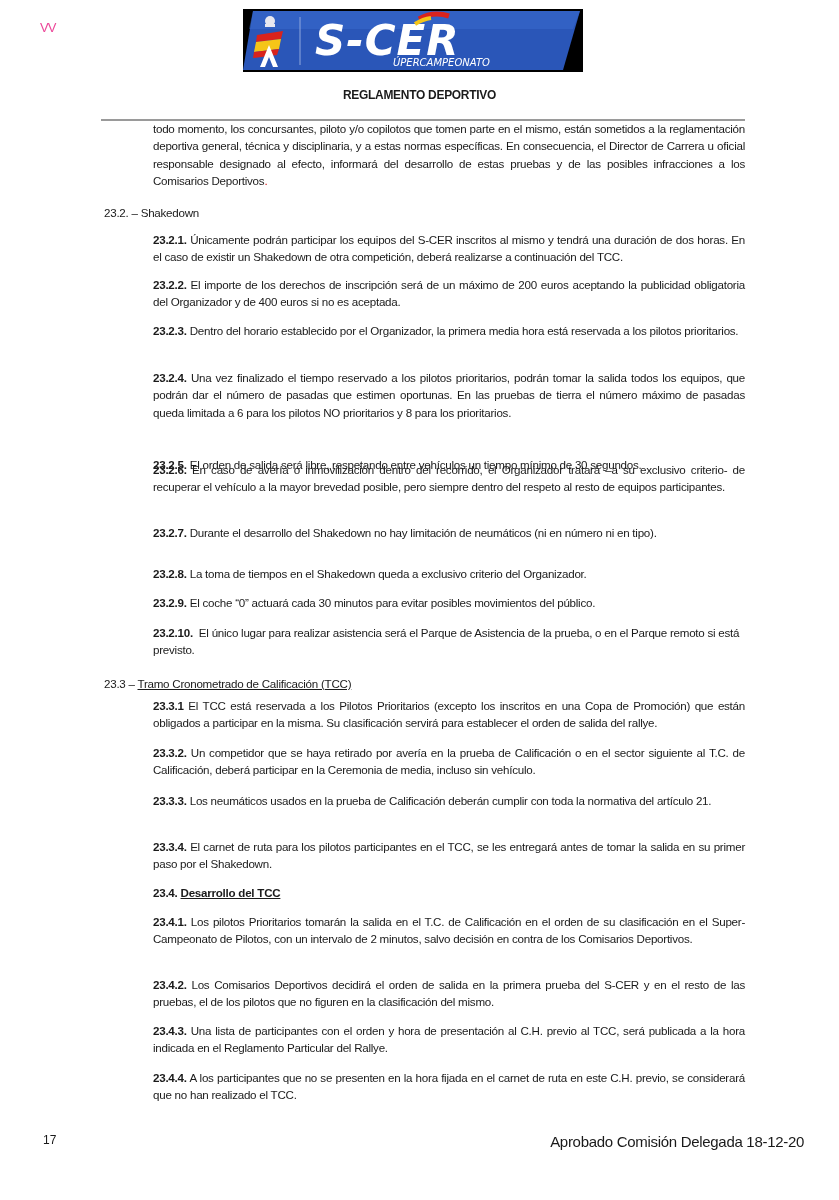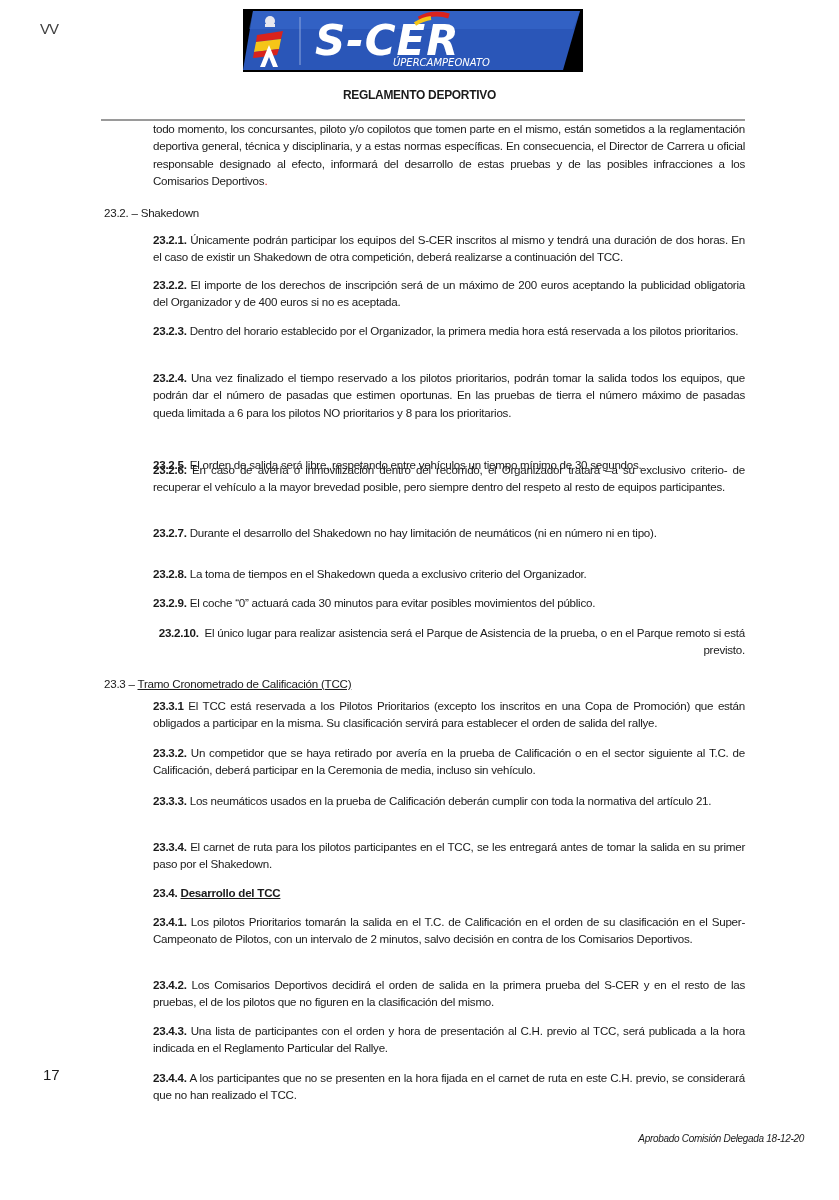--- a/index.html
+++ b/index.html
@@ -1,21 +1,21 @@
 <!DOCTYPE html>
 <html><head>
 <meta charset="utf-8">
 <style>
   html, body { margin: 0; padding: 0; background: #ffffff; }
   body {
     width: 839px; height: 1200px; position: relative; overflow: hidden;
     font-family: "Liberation Sans", sans-serif; color: #1a1a1a;
   }
   .hdr-code {
-    position: absolute; left: 40px; top: 20px; font-size: 15px; color: #404040;
+    position: absolute; left: 40px; top: 20px; font-size: 13px; color: #ec4899;
     letter-spacing: -1px;
   }
   .logo {
     position: absolute; left: 243px; top: 9px; width: 340px; height: 70px;
   }
   .doc-title {
     position: absolute; left: 0; width: 839px; top: 87px; text-align: center;
     font-size: 13px; font-weight: bold; letter-spacing: -0.3px; transform: scaleX(0.92);
   }
   .rule {
@@ -28,24 +28,24 @@
   }
   .p {
     position: absolute; text-align: justify; letter-spacing: -0.25px;
   }
   .p.ind { left: 153px; width: 592px; }
   .p.sec { left: 104px; width: 640px; font-weight: normal; }
   .num { font-weight: bold; }
   .u { text-decoration: underline; }
   .red { color: #d01010; }
   .footer-left {
-    position: absolute; left: 43px; top: 1066px; font-size: 15px;
+    position: absolute; left: 43px; top: 1133px; font-size: 12px;
   }
   .footer-right {
-    position: absolute; right: 35px; top: 1133px; font-size: 10px; letter-spacing: -0.3px; font-style: italic;
+    position: absolute; right: 35px; top: 1133px; font-size: 15px; letter-spacing: -0.3px;
   }
 </style>
 </head>
 <body>
 
 <div class="hdr-code">VV</div>
 
 <div class="logo">
   <svg width="340" height="63" viewBox="0 0 340 63">
     <rect x="0" y="0" width="340" height="63" fill="#000000"></rect>
@@ -88,21 +88,21 @@
   <div class="p ind" style="top:456px"><span class="num">23.2.5.</span><span> El orden de salida será libre, respetando entre vehículos un tiempo mínimo de 30 segundos.</span></div>
 
   <div class="p ind" style="top:461px"><span class="num">23.2.6.</span><span> En caso de avería o inmovilización dentro del recorrido, el Organizador tratará –a su exclusivo criterio- de recuperar el vehículo a la mayor brevedad posible, pero siempre dentro del respeto al resto de equipos participantes.</span></div>
 
   <div class="p ind" style="top:524px"><span class="num">23.2.7.</span><span> Durante el desarrollo del Shakedown no hay limitación de neumáticos (ni en número ni en tipo).</span></div>
 
   <div class="p ind" style="top:565px"><span class="num">23.2.8.</span><span> La toma de tiempos en el Shakedown queda a exclusivo criterio del Organizador.</span></div>
 
   <div class="p ind" style="top:594px"><span class="num">23.2.9.</span><span> El coche “0” actuará cada 30 minutos para evitar posibles movimientos del público.</span></div>
 
-  <div class="p ind" style="top:624px; text-align:right"><span class="num">23.2.10.</span><span style="white-space:pre-wrap">  El único lugar para realizar asistencia será el Parque de Asistencia de la prueba, o en el Parque remoto si está previsto.</span></div>
+  <div class="p ind" style="top:624px; text-align:left"><span class="num">23.2.10.</span><span style="white-space:pre-wrap">  El único lugar para realizar asistencia será el Parque de Asistencia de la prueba, o en el Parque remoto si está previsto.</span></div>
 
   <div class="p sec" style="top:675px"><span>23.3 – </span><span class="u">Tramo Cronometrado de Calificación (TCC)</span></div>
 
   <div class="p ind" style="top:697px"><span class="num">23.3.1</span><span> El TCC está reservada a los Pilotos Prioritarios (excepto los inscritos en una Copa de Promoción) que están obligados a participar en la misma. Su clasificación servirá para establecer el orden de salida del rallye.</span></div>
 
   <div class="p ind" style="top:744px"><span class="num">23.3.2.</span><span> Un competidor que se haya retirado por avería en la prueba de Calificación o en el sector siguiente al T.C. de Calificación, deberá participar en la Ceremonia de media, incluso sin vehículo.</span></div>
 
   <div class="p ind" style="top:792px"><span class="num">23.3.3.</span><span> Los neumáticos usados en la prueba de Calificación deberán cumplir con toda la normativa del artículo 21.</span></div>
 
   <div class="p ind" style="top:838px"><span class="num">23.3.4.</span><span> El carnet de ruta para los pilotos participantes en el TCC, se les entregará antes de tomar la salida en su primer paso por el Shakedown.</span></div>

